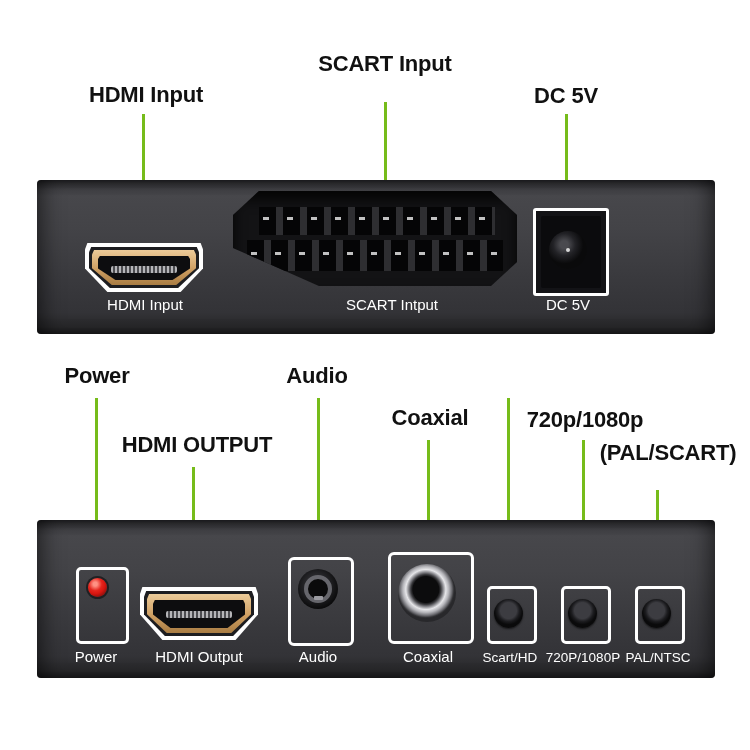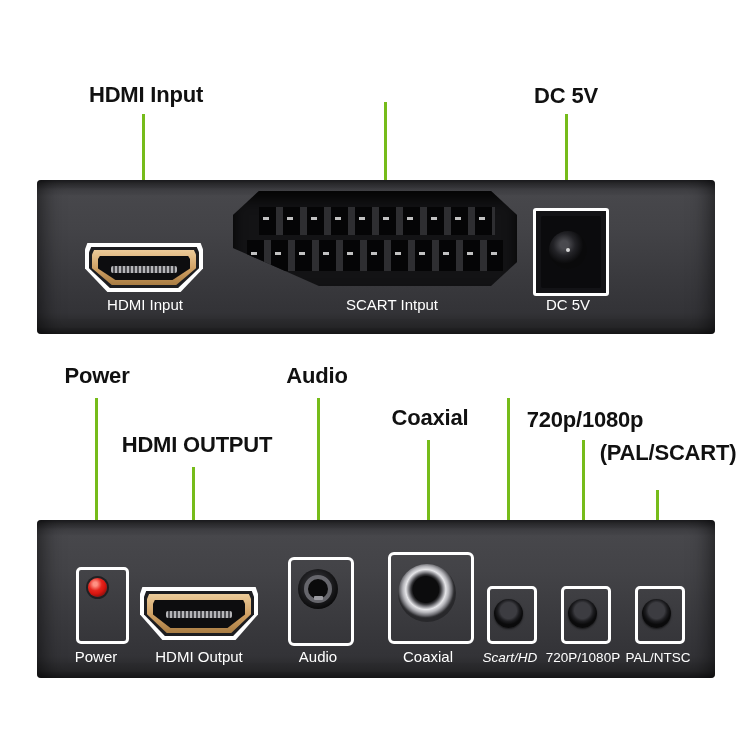--- a/index.html
+++ b/index.html
@@ -86,20 +86,21 @@
     box-shadow:0 1px 2px rgba(0,0,0,.6);}
 </style>
 </head>
 <body>
 
 <div class="stage">
 
   <div class="callout" style="left:58px;top:84px;width:176px;">HDMI Input</div>
 
   <div class="callout" style="left:300px;top:53px;width:170px;">
+    <div>SCART Input</div>
   </div>
 
   <div class="callout" style="left:508px;top:85px;width:116px;">DC 5V</div>
 
   <div class="cl" style="left:142px;top:114px;height:146px;"></div>
   <div class="cd" style="left:137px;top:253px;"></div>
   <div class="cl" style="left:384px;top:102px;height:146px;"></div>
   <div class="cd" style="left:379px;top:241px;"></div>
   <div class="cl" style="left:565px;top:114px;height:145px;"></div>
   <div class="cd" style="left:560px;top:252px;"></div>
@@ -197,18 +198,18 @@
     </div>
 
     <div class="pbox" style="left:598px;top:66px;width:44px;height:52px;border-radius:5px;">
       <div class="pbtn" style="left:4px;top:10px;"></div>
     </div>
 
     <div class="plabel" style="left:24px;top:128px;width:70px;">Power</div>
     <div class="plabel" style="left:101px;top:128px;width:122px;">HDMI Output</div>
     <div class="plabel" style="left:246px;top:128px;width:70px;">Audio</div>
     <div class="plabel" style="left:356px;top:128px;width:70px;">Coaxial</div>
-    <div class="plabel sm" style="left:438px;top:129px;width:70px;font-style:italic;">Scart/HD</div>
+    <div class="plabel sm" style="left:438px;top:129px;width:70px;">Scart/HD</div>
     <div class="plabel sm" style="left:505px;top:129px;width:82px;">720P/1080P</div>
     <div class="plabel sm" style="left:582px;top:129px;width:78px;">PAL/NTSC</div>
   </div>
 
 </div>
 
 </body></html>

